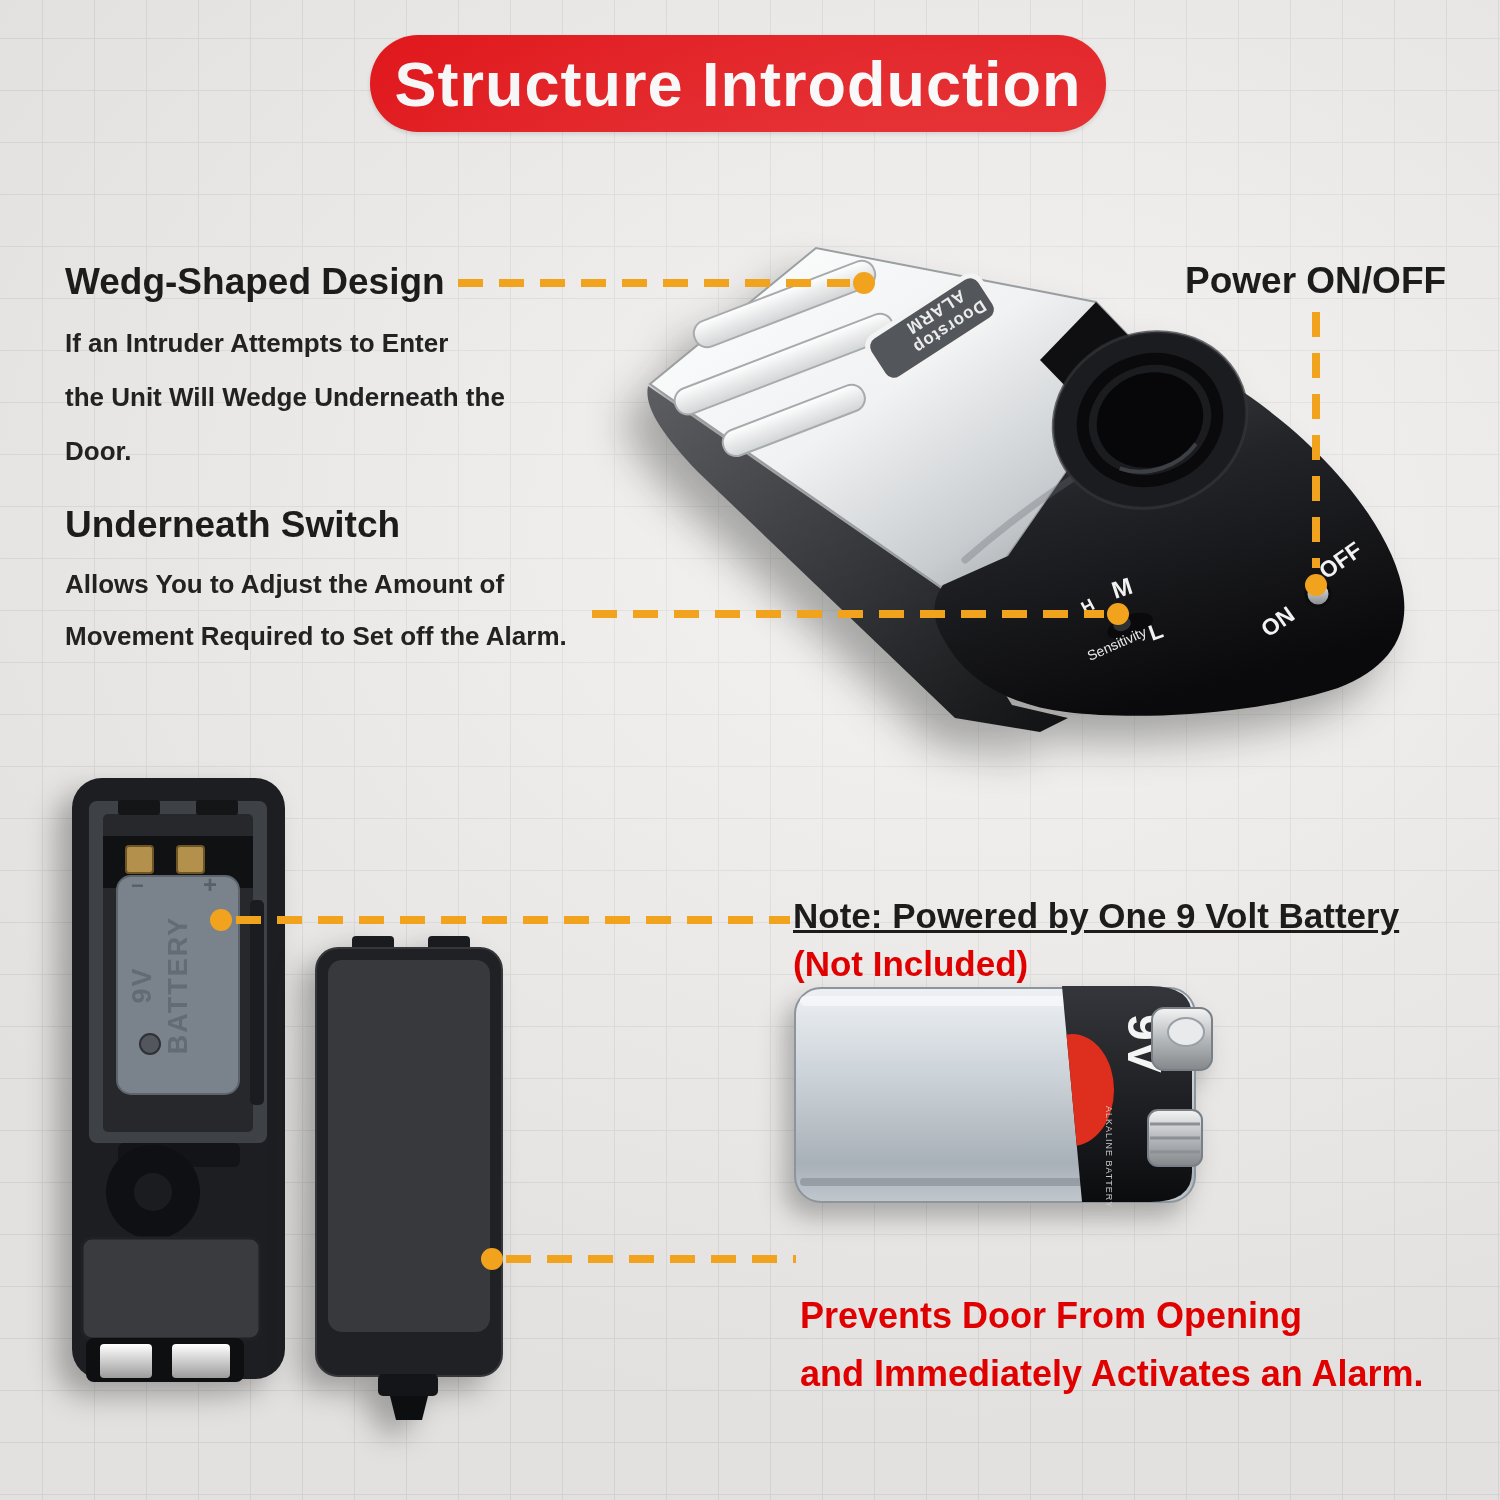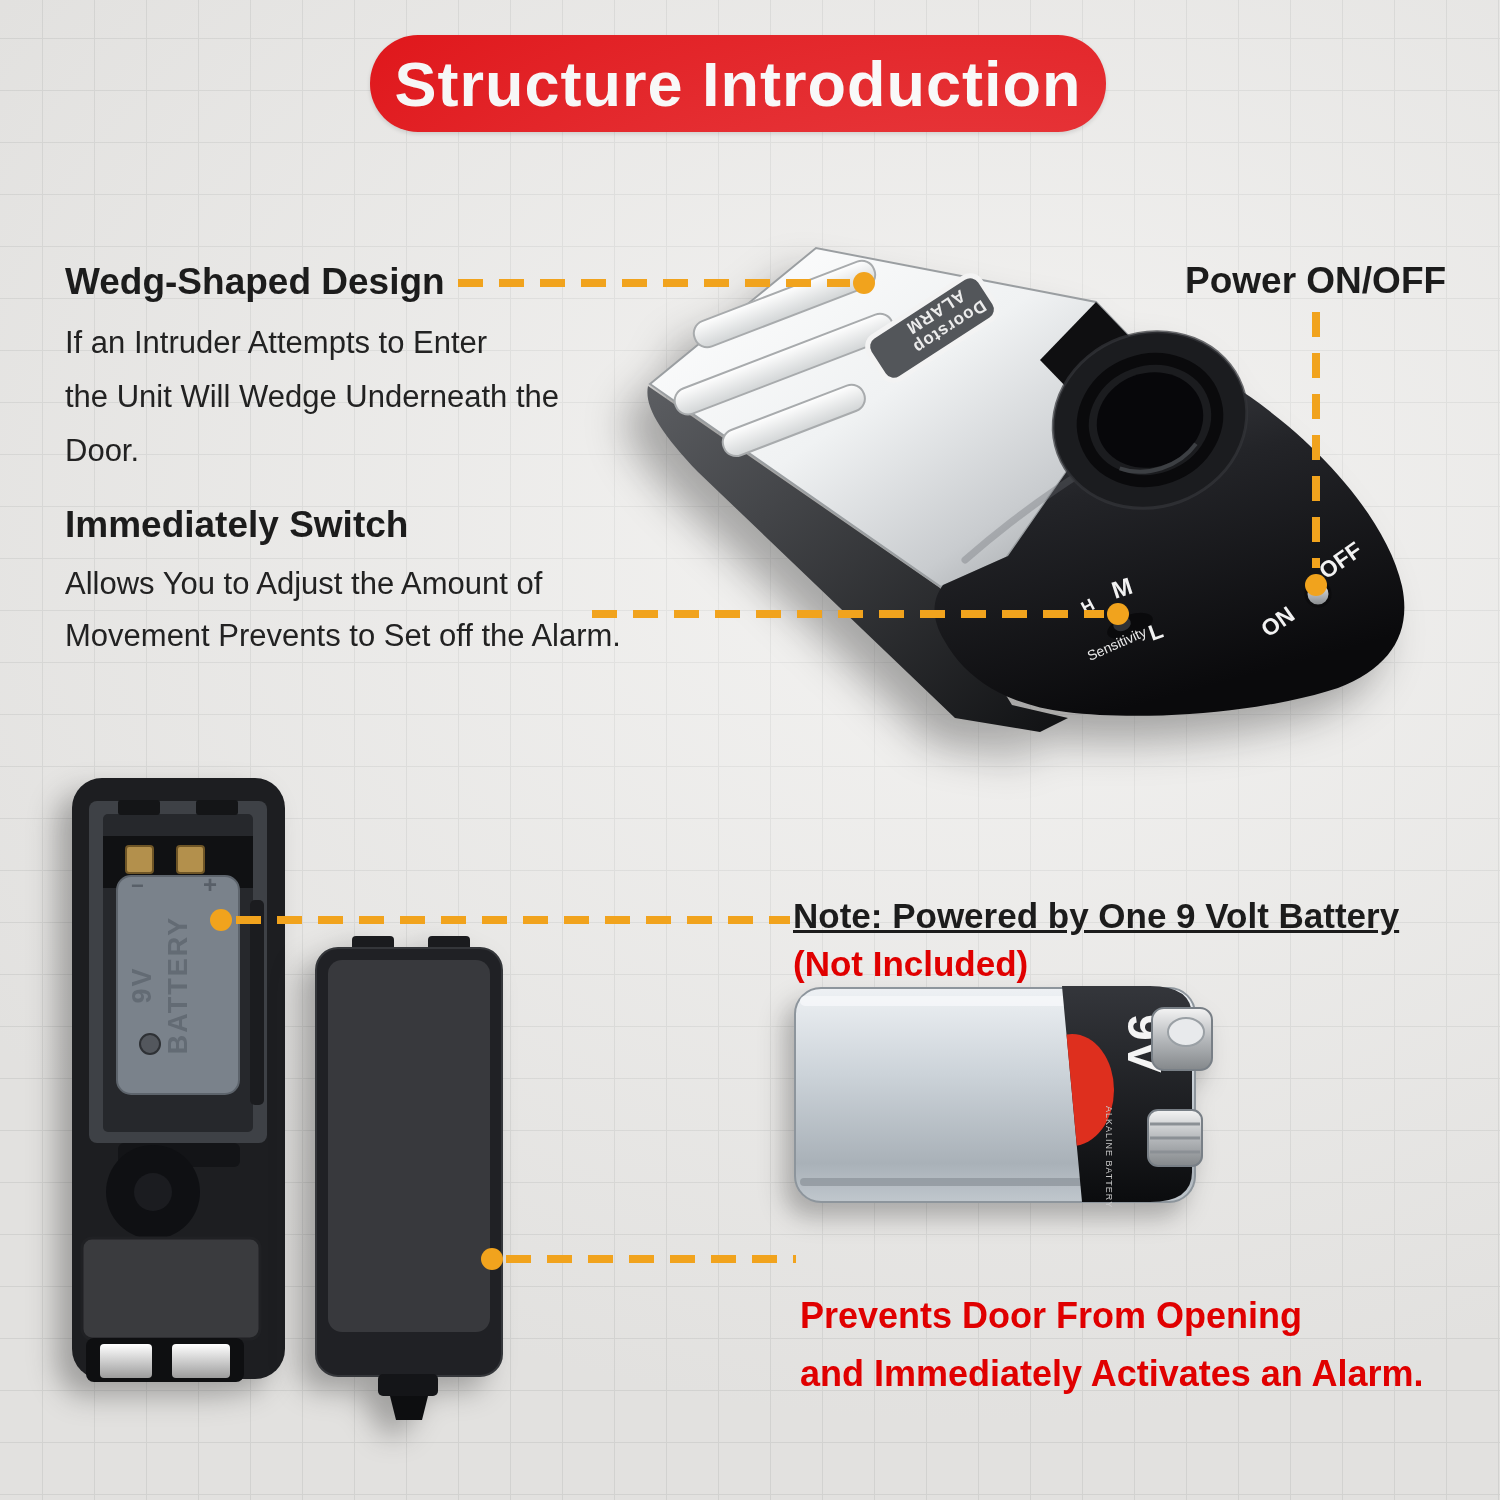--- a/index.html
+++ b/index.html
@@ -18,21 +18,21 @@
     background:radial-gradient(1200px 900px at 65% 35%, rgba(255,255,255,.35), rgba(0,0,0,.05));
   }
   .banner{
     position:absolute;left:370px;top:35px;width:736px;height:97px;
     border-radius:48px;display:flex;align-items:center;justify-content:center;
     box-shadow:0 2px 4px rgba(0,0,0,.15);
   }
   .banner span{color:#fff;font-size:63px;font-weight:700;letter-spacing:1px;}
   .txt{position:absolute;color:#1c1c1c;white-space:pre-line;z-index:5;}
   .h1{font-size:37px;font-weight:700;}
-  .body{font-size:31px;font-weight:400;color:#222;}
+  .body{font-size:26px;font-weight:700;color:#222;}
   .lh54{line-height:54px;}
   .lh52{line-height:52px;}
   .h2{font-size:35px;font-weight:700;}
   .red{font-weight:700;}
   .gfx{position:absolute;left:0;top:0;z-index:2;}
   .shadow-main{filter:drop-shadow(-22px 26px 20px rgba(30,30,30,.35));}
   .shadow-soft{filter:drop-shadow(-16px 14px 14px rgba(30,30,30,.33));}
   .shadow-batt{filter:drop-shadow(-10px 14px 12px rgba(30,30,30,.3));}
 </style>
 </head>
@@ -224,23 +224,23 @@
 
   <div class="banner" style="left:370px;top:35px;background:#e60005;">
     <span>Structure Introduction</span>
   </div>
 
   <div class="txt h1" style="left:65px;top:261px;">Wedg-Shaped Design</div>
   <div class="txt body lh54" style="left:65px;top:316px;">If an Intruder Attempts to Enter
 the Unit Will Wedge Underneath the
 Door.</div>
 
-  <div class="txt h1" style="left:65px;top:504px;">Immediately Switch</div>
+  <div class="txt h1" style="left:65px;top:504px;">Underneath Switch</div>
   <div class="txt body lh52" style="left:65px;top:558px;">Allows You to Adjust the Amount of
-Movement Prevents to Set off the Alarm.</div>
+Movement Required to Set off the Alarm.</div>
 
   <div class="txt h1" style="left:1185px;top:260px;">Power ON/OFF</div>
 
   <div class="txt h2" style="left:793px;top:896px;text-decoration:underline;">Note: Powered by One 9 Volt Battery</div>
   <div class="txt h2 red" style="left:793px;top:944px;color:#e00000;">(Not Included)</div>
 
   <div class="txt red" style="left:800px;top:1287px;color:#e00000;font-size:36px;line-height:58px;">Prevents Door From Opening
 and Immediately Activates an Alarm.</div>
 
 </div>

